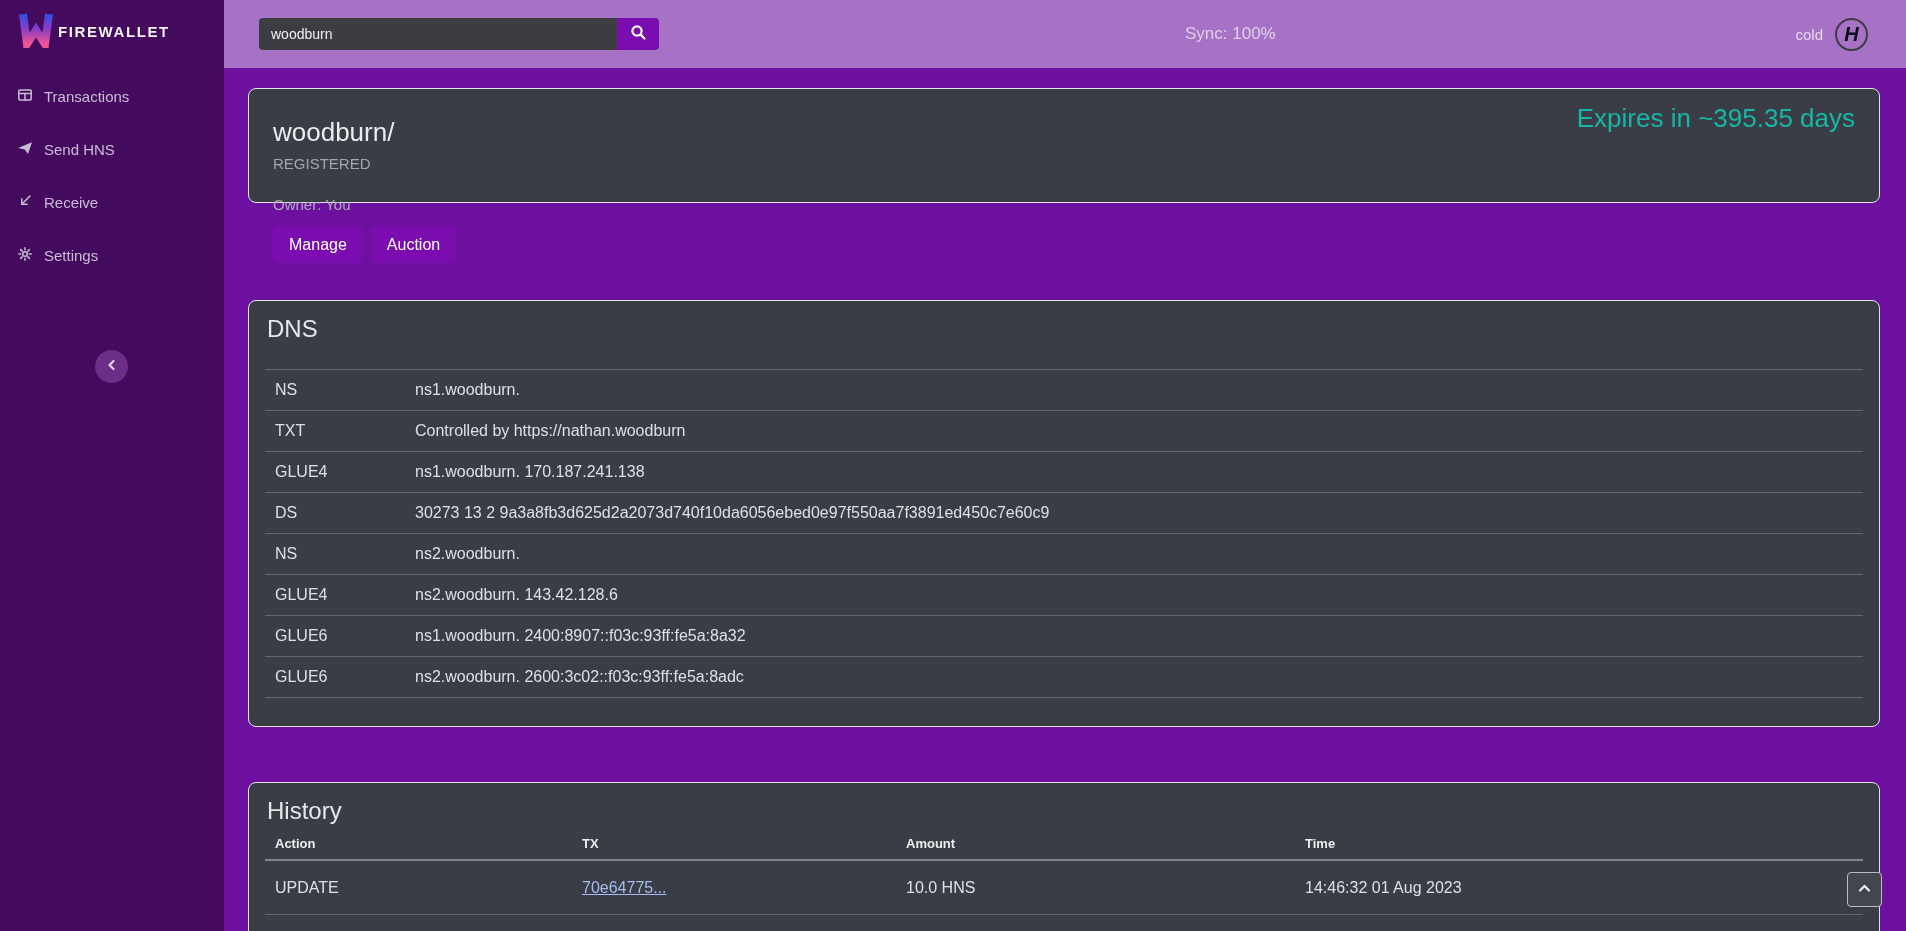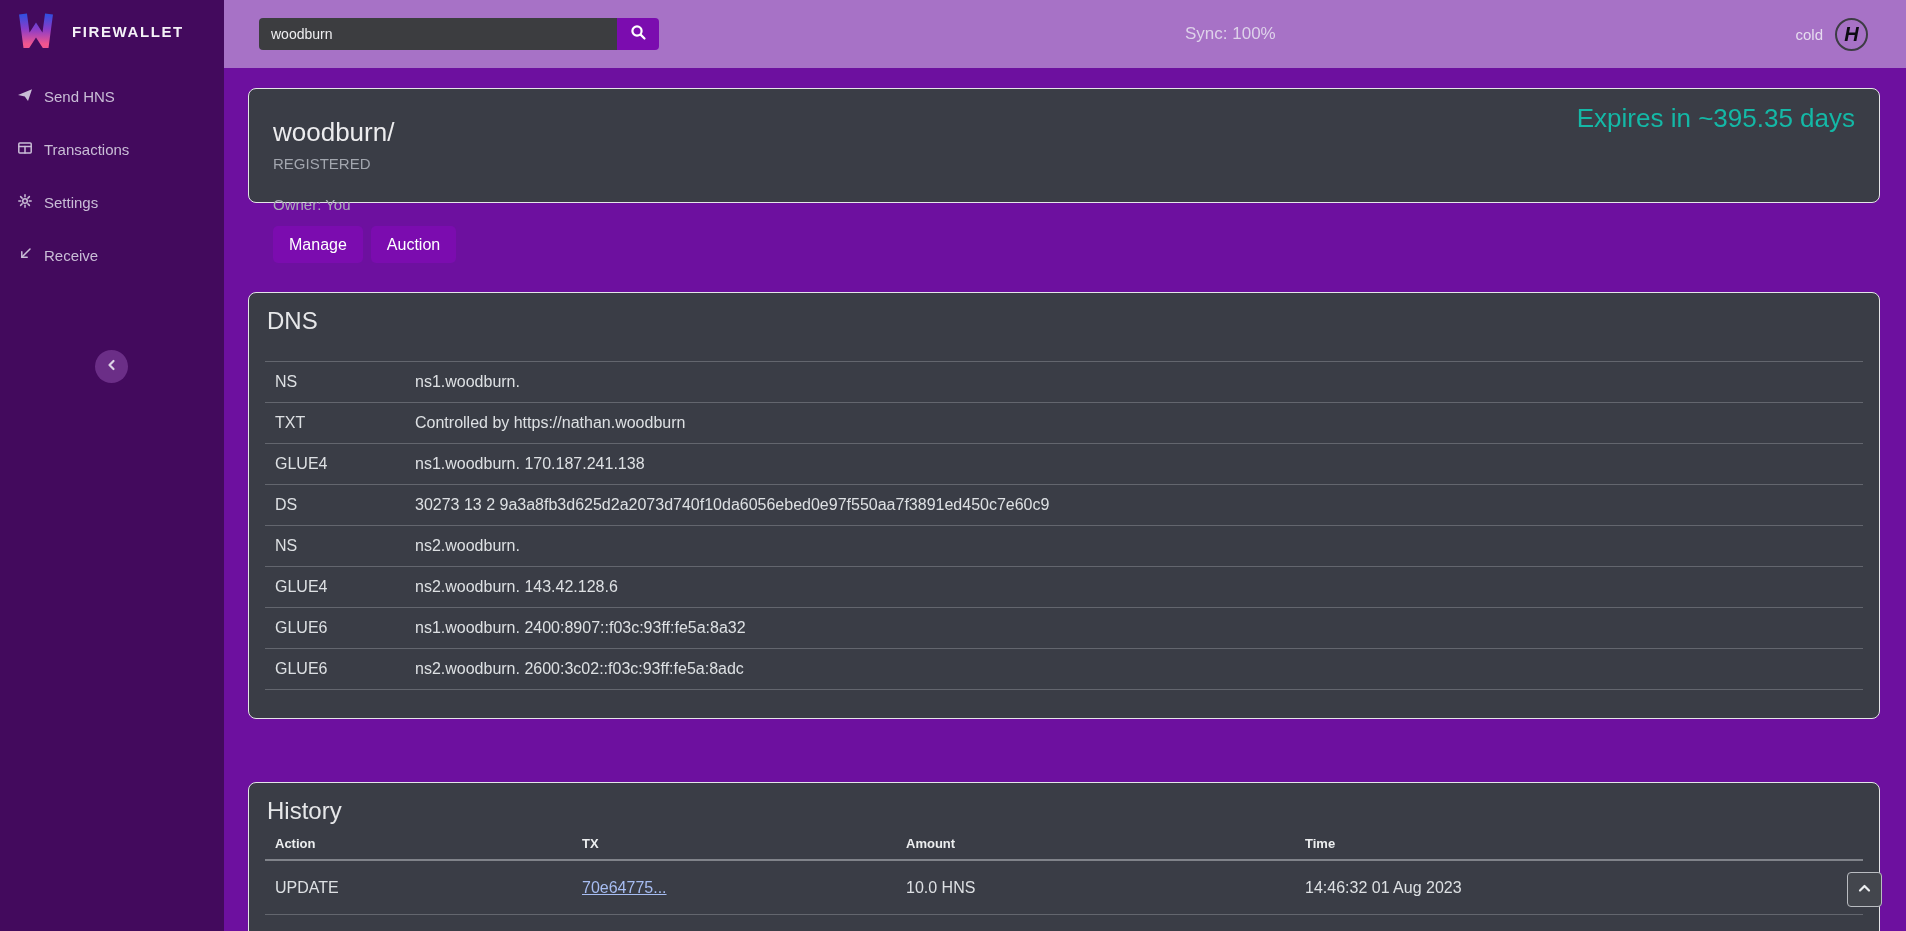--- a/index.html
+++ b/index.html
@@ -10,21 +10,21 @@
     position:relative;
     color:#e9eaec;
   }
 
   
   .sidebar {
     position:absolute; left:0; top:0; width:224px; height:100%;
     background:#430a5d; z-index:5;
   }
   .brand {
-    display:flex; align-items:center; gap:18px;
+    display:flex; align-items:center; gap:4px;
     height:62px; padding-left:18px;
   }
   .brand-title {
     color:#f4f1f7; font-size:15px; font-weight:bold; letter-spacing:1.6px;
   }
   .nav { margin-top:8px; }
   .nav-item {
     display:flex; align-items:center; gap:11px;
     height:53px; padding-left:17px;
     color:#c9bdd6; font-size:15px; cursor:pointer;
@@ -76,21 +76,21 @@
   .domain-title { font-size:26px; color:#ececee; }
   .expires { position:absolute; right:24px; top:14px; font-size:26px; color:#14b8a6; }
   .status  { margin-top:7px; font-size:15px; color:#a2a6ae; }
   .owner   { margin-top:24px; font-size:15px; color:#a9adb5; }
   .btn-row { margin-top:13px; display:flex; gap:8px; }
   .btn {
     background:#7b0caf; color:#fff; font-size:16px; border:none; border-radius:5px;
     height:37px; padding:0 16px; cursor:pointer; font-family:"Liberation Sans", sans-serif;
   }
 
-  .card-dns { top:224px; height:427px; padding:14px 16px; }
+  .card-dns { top:232px; height:427px; padding:14px 16px; }
   .section-title { font-size:24px; color:#e6e7e9; padding-left:2px; }
   .dns-table { margin-top:26px; border-top:1px solid #63666e; }
   .dns-row {
     display:grid; grid-template-columns:140px 1fr; align-items:center;
     height:41px; border-bottom:1px solid #63666e;
     padding-left:10px; font-size:16px; color:#dde0e3;
   }
 
   .card-history { top:714px; height:420px; padding:14px 16px; }
   .hist-head {
@@ -131,53 +131,53 @@
         </defs>
         <path d="M5 4 L9 34 L18 20 L27 34 L31 4" fill="none" stroke="url(#wg)" stroke-width="8"></path>
       </svg>
     </span>
     <span class="brand-title">FIREWALLET</span>
   </div>
 
   <nav class="nav">
     <div class="nav-item">
       <span>
-        <svg width="16" height="16" viewBox="0 0 16 16">
-          <path class="icon-fill" d="M1 8 L15 2.2 L11 14 L7.8 9.6 Z"></path>
-        </svg>
-      </span>
-      <span>Send HNS</span>
-    </div>
-    <div class="nav-item">
-      <span>
         <svg width="16" height="16" viewBox="0 0 16 16" class="icon-stroke">
           <rect x="1.8" y="3" width="12.4" height="10" rx="1"></rect>
           <line x1="1.8" y1="6.6" x2="14.2" y2="6.6"></line>
           <line x1="8" y1="6.6" x2="8" y2="13"></line>
         </svg>
       </span>
       <span>Transactions</span>
     </div>
     <div class="nav-item">
       <span>
+        <svg width="16" height="16" viewBox="0 0 16 16">
+          <path class="icon-fill" d="M1 8 L15 2.2 L11 14 L7.8 9.6 Z"></path>
+        </svg>
+      </span>
+      <span>Send HNS</span>
+    </div>
+    <div class="nav-item">
+      <span>
+        <svg width="16" height="16" viewBox="0 0 16 16" class="icon-stroke">
+          <path d="M13 3 L4.8 11.2"></path>
+          <path d="M4.8 5.8 L4.8 11.2 L10.2 11.2"></path>
+        </svg>
+      </span>
+      <span>Receive</span>
+    </div>
+    <div class="nav-item">
+      <span>
         <svg width="16" height="16" viewBox="0 0 16 16" class="icon-stroke">
           <circle cx="8" cy="8" r="2.3"></circle>
           <path d="M8 1.8v2 M8 12.2v2 M1.8 8h2 M12.2 8h2 M3.6 3.6l1.5 1.5 M10.9 10.9l1.5 1.5 M12.4 3.6l-1.5 1.5 M5.1 10.9l-1.5 1.5"></path>
         </svg>
       </span>
       <span>Settings</span>
-    </div>
-    <div class="nav-item">
-      <span>
-        <svg width="16" height="16" viewBox="0 0 16 16" class="icon-stroke">
-          <path d="M13 3 L4.8 11.2"></path>
-          <path d="M4.8 5.8 L4.8 11.2 L10.2 11.2"></path>
-        </svg>
-      </span>
-      <span>Receive</span>
     </div>
   </nav>
 
   <button class="collapse-btn">
     <span>
       <svg width="16" height="16" viewBox="0 0 16 16">
         <path d="M9.5 4 L5.5 8 L9.5 12" fill="none" stroke="#ddd3e6" stroke-width="2.2" stroke-linecap="round" stroke-linejoin="round"></path>
       </svg>
     </span>
   </button>

